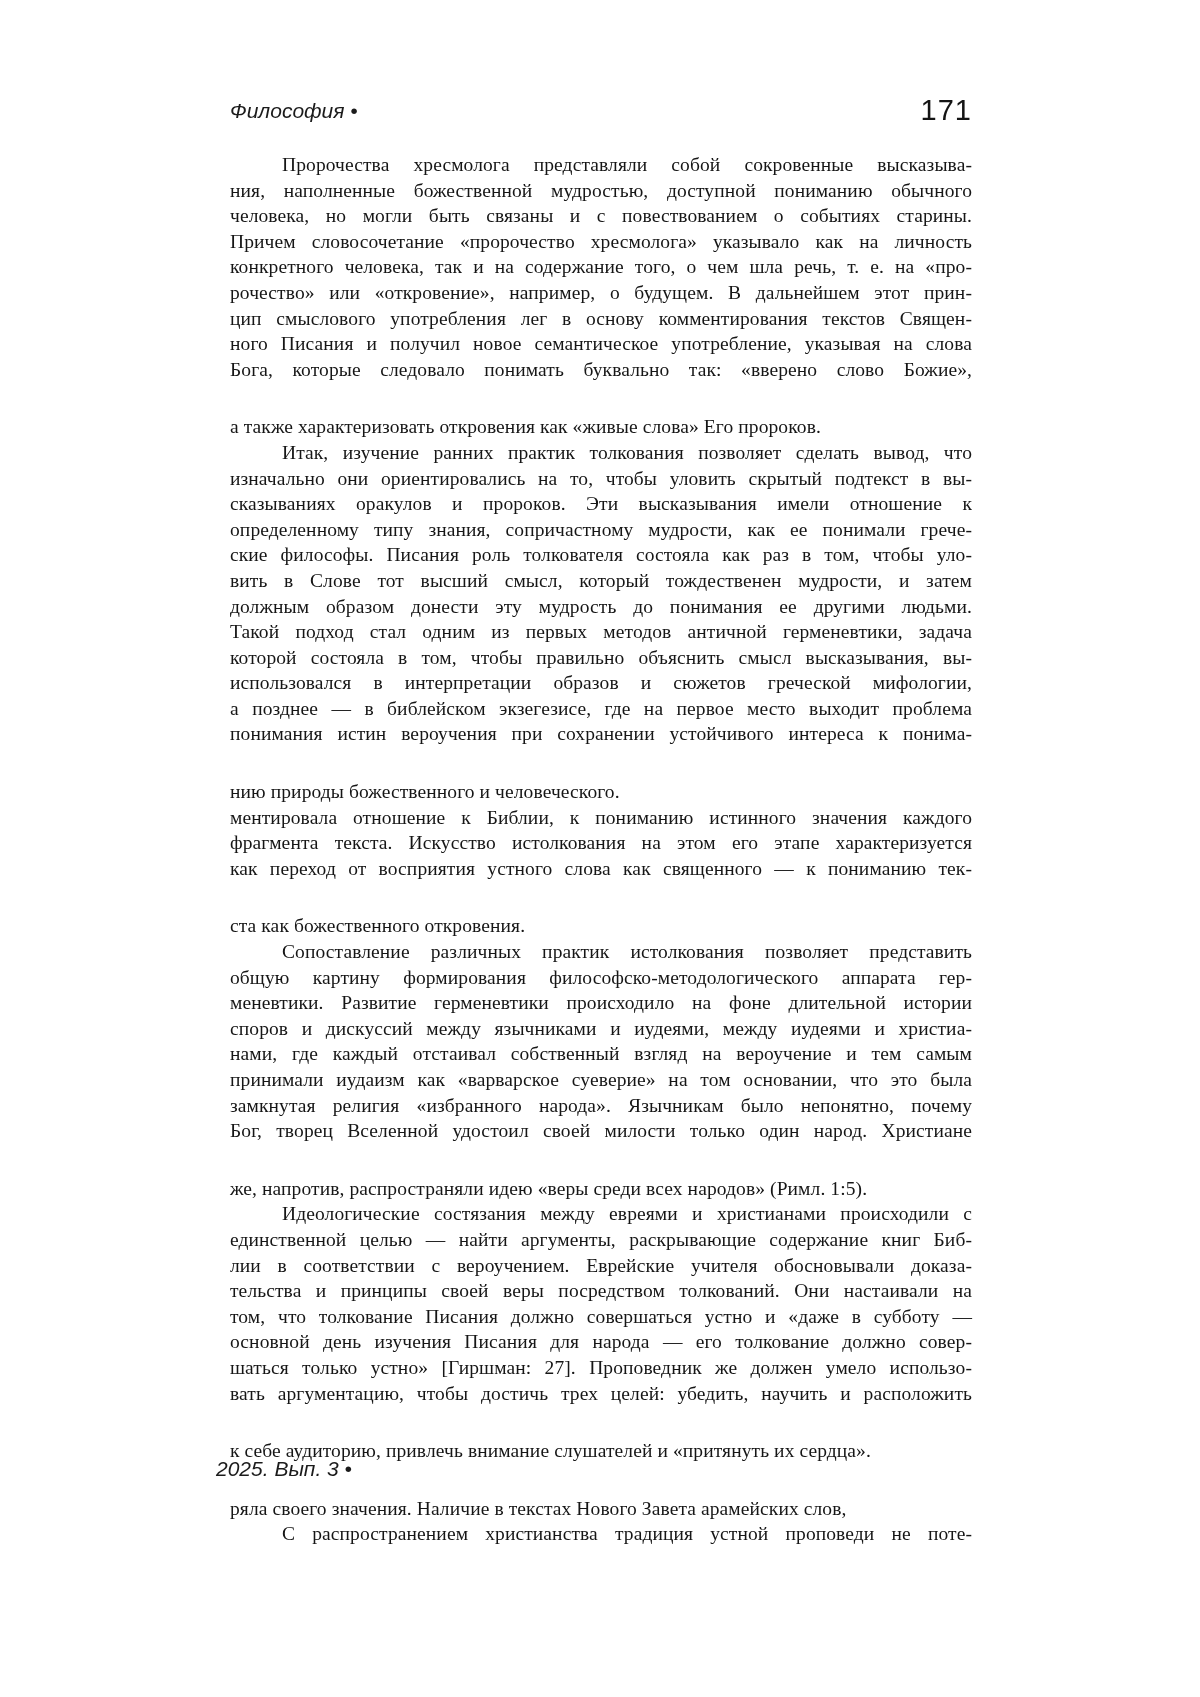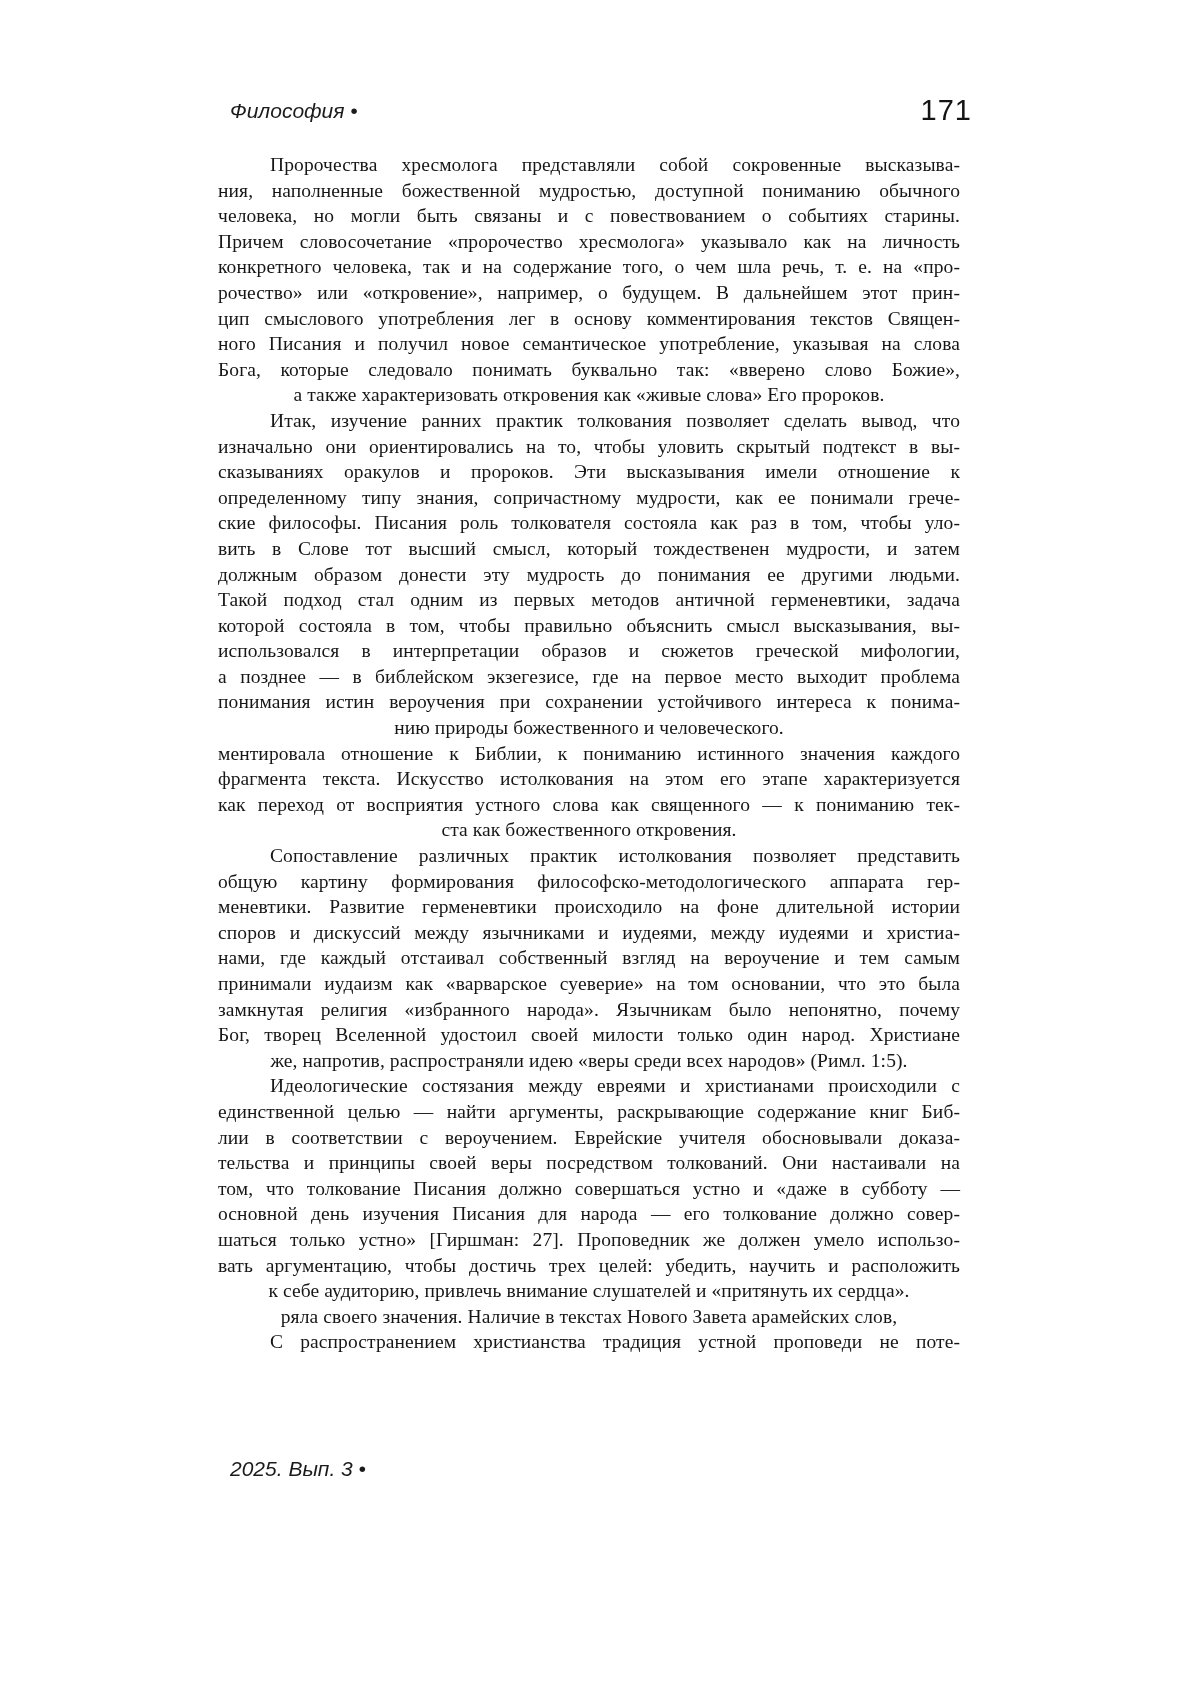--- a/index.html
+++ b/index.html
@@ -35,44 +35,45 @@
   .page-number {
     font-family: "Liberation Sans", sans-serif;
     font-size: 29px;
     line-height: 1;
     color: #141414;
     letter-spacing: 1px;
     margin-left: 40px;
   }
   .body-text {
     position: absolute;
-    left: 218px;
+    left: 230px;
     top: 152px;
     width: 742px;
     font-size: 19.5px;
     line-height: 25.6px;
     letter-spacing: 0.1px;
   }
   .line {
     text-align: justify;
     text-align-last: justify;
     white-space: normal;
     height: 25.6px;
     overflow: visible;
   }
   .line.indent {
     text-indent: 52px;
   }
   .line.last {
     text-align-last: auto;
-    text-align: center;
+    text-align: left;
+    margin-top: 32px;
   }
   .footer {
     position: absolute;
-    left: 230px;
+    left: 216px;
     top: 1458px;
     font-family: "Liberation Sans", sans-serif;
     font-style: italic;
     font-size: 21px;
     line-height: 1;
     color: #1b1b1b;
   }
 </style>
 </head>
 <body>

